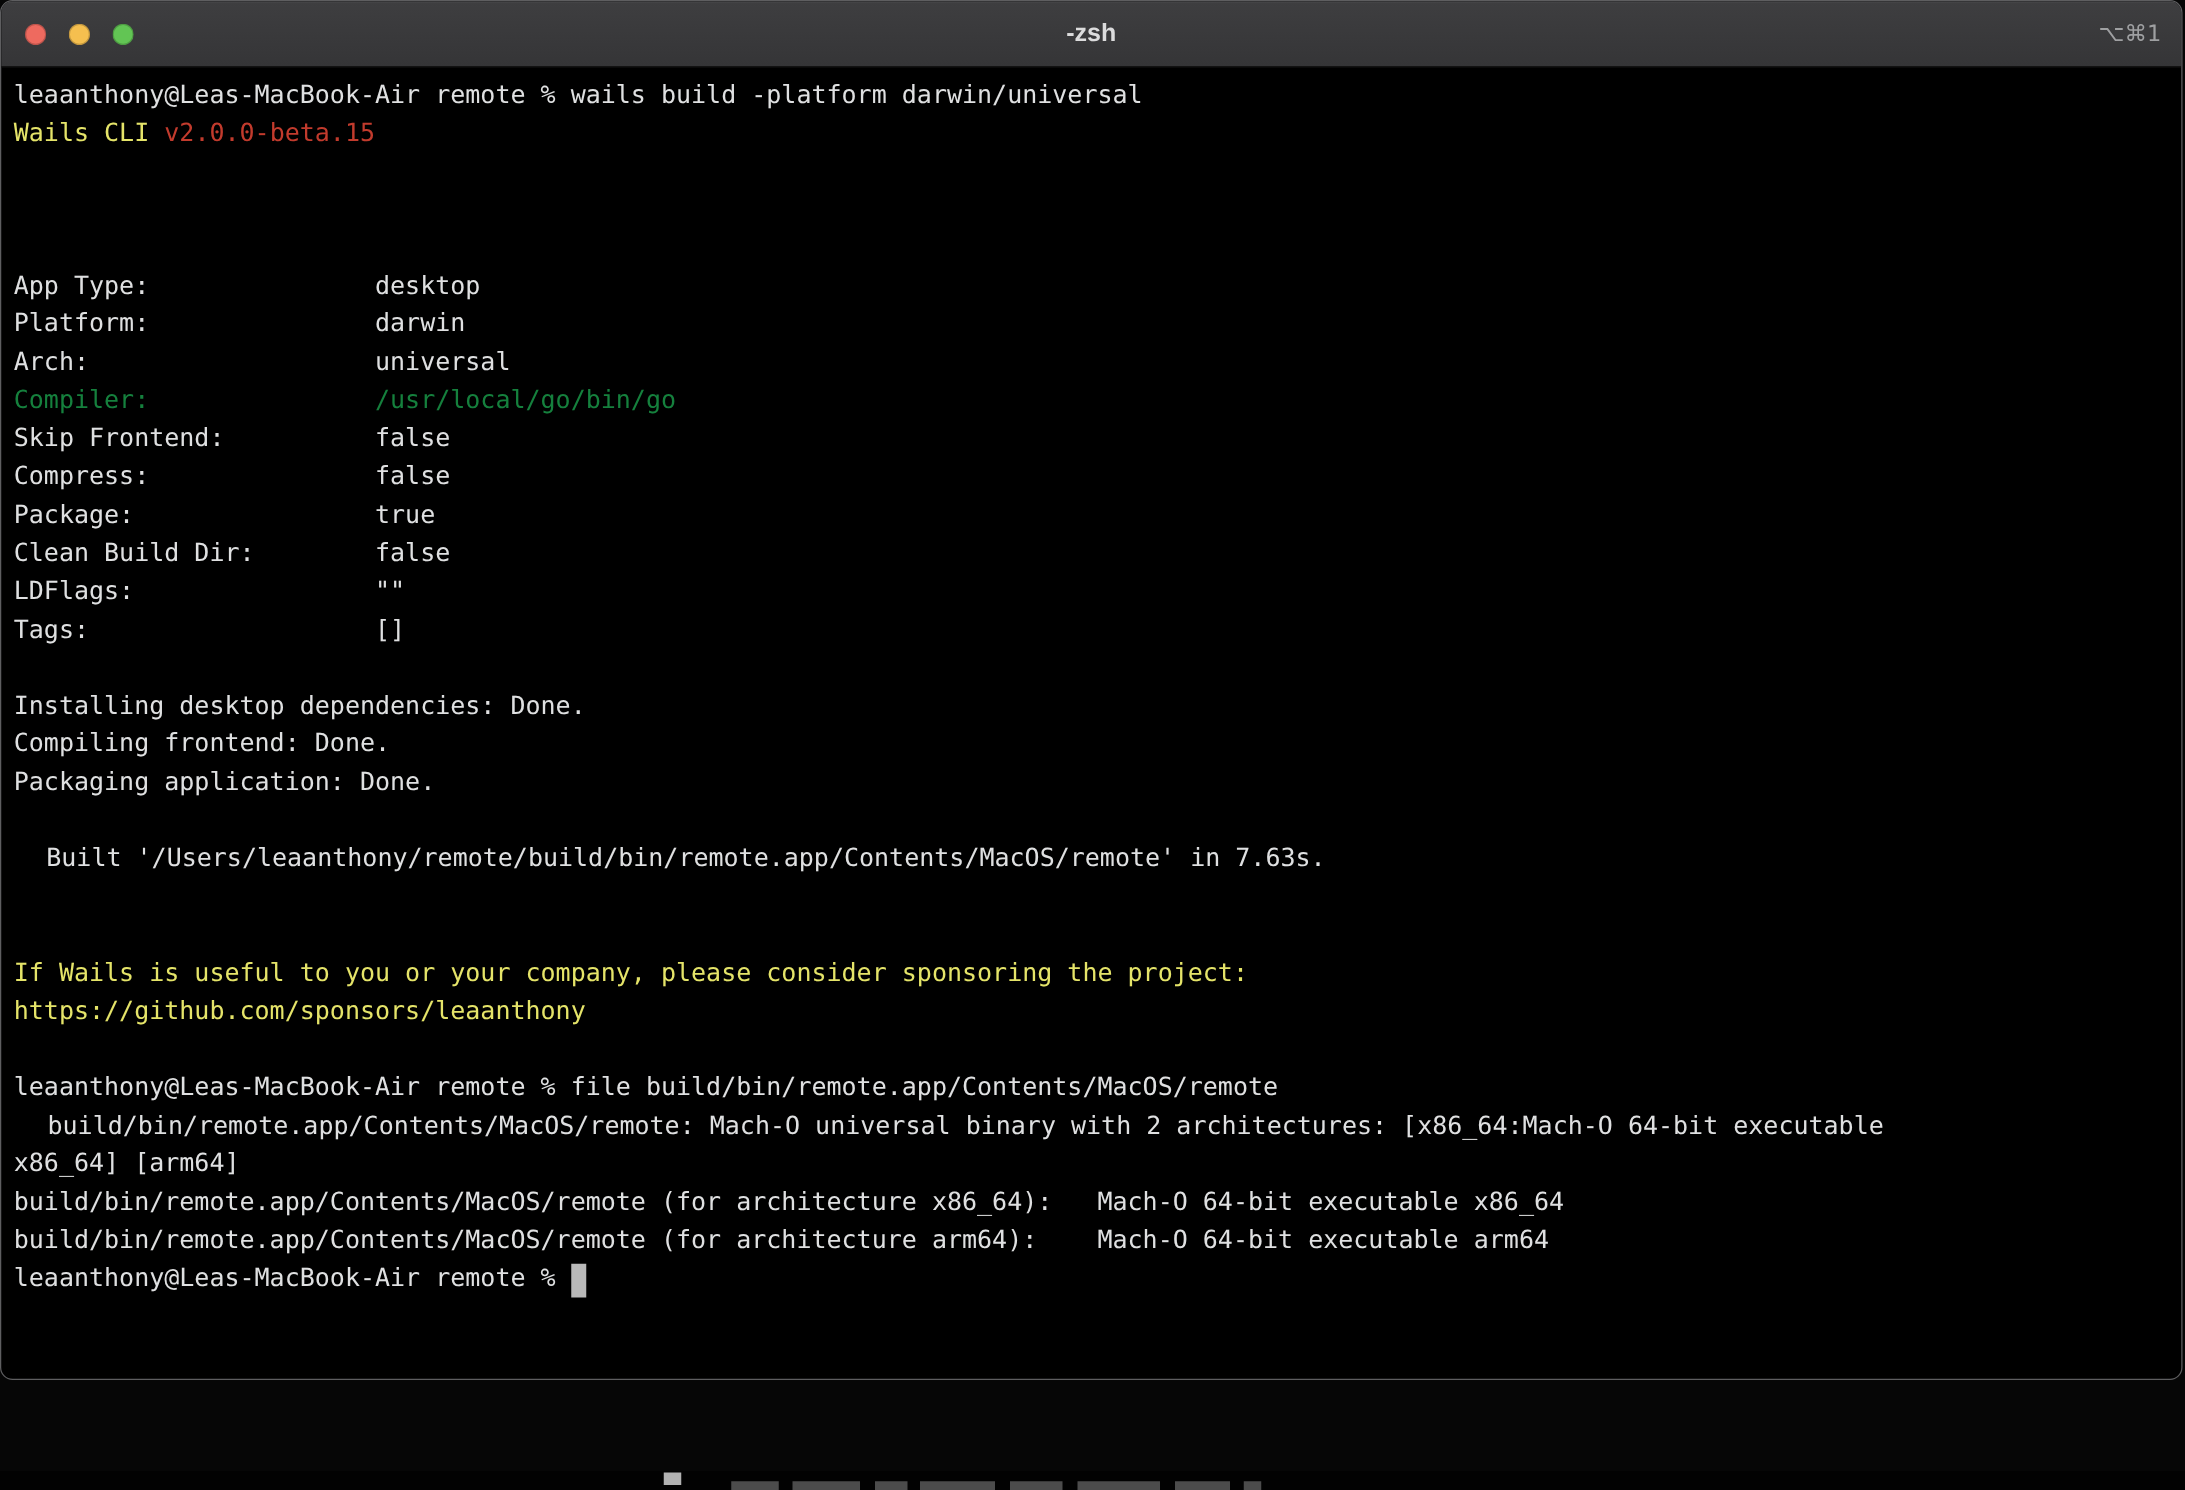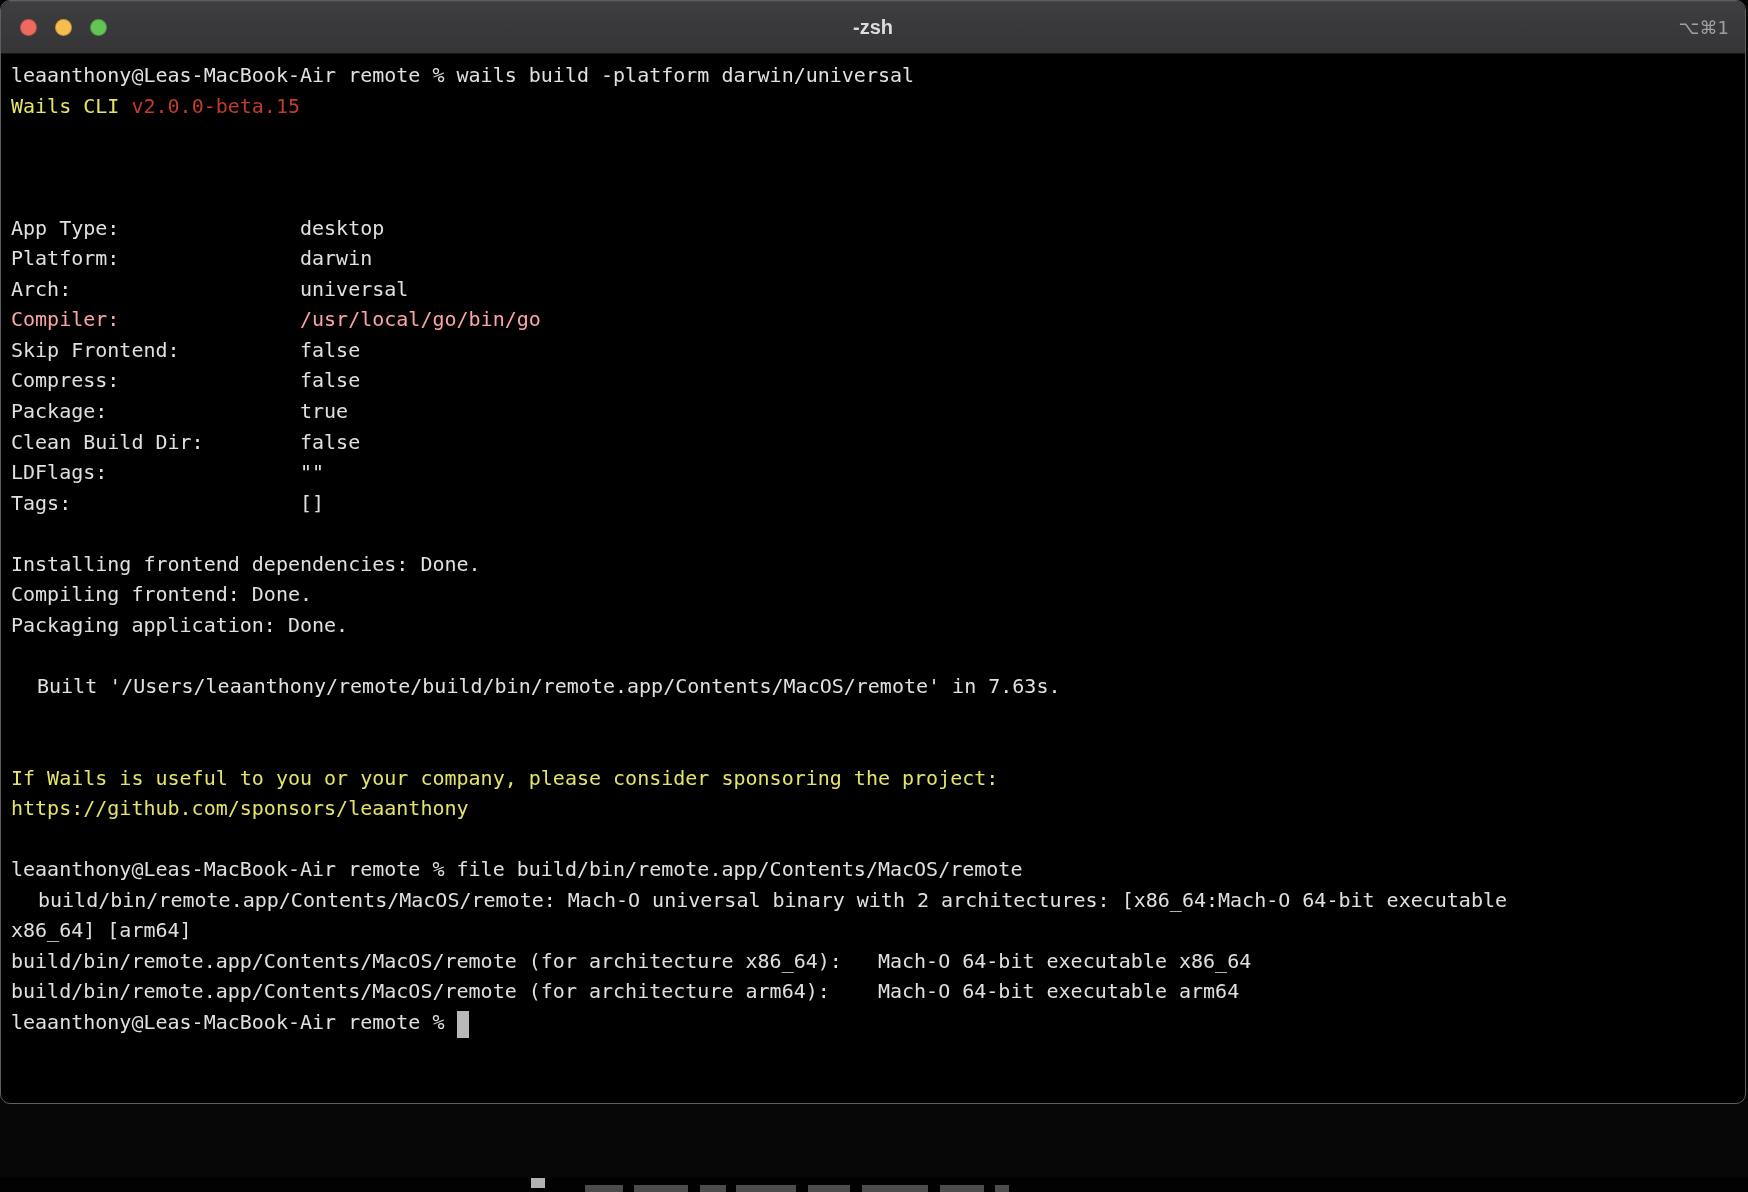--- a/index.html
+++ b/index.html
@@ -115,29 +115,29 @@
   </div>
   <div class="terminal">
       <div class="line"><span style="color: rgb(223, 224, 225);">leaanthony@Leas-MacBook-Air remote % wails build -platform darwin/universal</span></div>
       <div class="line"><span style="color: rgb(229, 228, 105);">Wails CLI </span><span style="color: rgb(194, 59, 45);">v2.0.0-beta.15</span></div>
       <div class="line"></div>
       <div class="line"></div>
       <div class="line"></div>
       <div class="line"><span style="color: rgb(223, 224, 225);">App Type:               desktop</span></div>
       <div class="line"><span style="color: rgb(223, 224, 225); text-align: right;">Platform:               darwin</span></div>
       <div class="line"><span style="color: rgb(223, 224, 225);">Arch:                   universal</span></div>
-      <div class="line"><span style="color: #fca5a5; margin-top: 21px;">Compiler:               /usr/local/go/bin/go</span></div>
+      <div class="line"><span style="color: #15803d; margin-top: 21px;">Compiler:               /usr/local/go/bin/go</span></div>
       <div class="line"><span style="color: rgb(223, 224, 225); margin-top: 36px;">Skip Frontend:          false</span></div>
       <div class="line"><span style="color: rgb(223, 224, 225);">Compress:               false</span></div>
       <div class="line"><span style="color: rgb(223, 224, 225);">Package:                true</span></div>
       <div class="line"><span style="color: rgb(223, 224, 225);">Clean Build Dir:        false</span></div>
       <div class="line"><span style="color: rgb(223, 224, 225);">LDFlags:                ""</span></div>
       <div class="line"><span style="color: rgb(223, 224, 225);">Tags:                   []</span></div>
       <div class="line"></div>
-      <div class="line"><span style="color: rgb(223, 224, 225);">Installing frontend dependencies: Done.</span></div>
+      <div class="line"><span style="color: rgb(223, 224, 225);">Installing desktop dependencies: Done.</span></div>
       <div class="line"><span style="color: rgb(223, 224, 225);">Compiling frontend: Done.</span></div>
       <div class="line"><span style="color: rgb(223, 224, 225);">Packaging application: Done.</span></div>
       <div class="line"></div>
       <div class="line"><span style="color: rgb(223, 224, 225); margin-left: 26px;">Built '/Users/leaanthony/remote/build/bin/remote.app/Contents/MacOS/remote' in 7.63s.</span></div>
       <div class="line"></div>
       <div class="line"></div>
       <div class="line"><span style="color: rgb(229, 228, 105);">If Wails is useful to you or your company, please consider sponsoring the project:</span></div>
       <div class="line"><span style="color: rgb(229, 228, 105);">https://github.com/sponsors/leaanthony</span></div>
       <div class="line"></div>
       <div class="line"><span style="color: rgb(223, 224, 225);">leaanthony@Leas-MacBook-Air remote % file build/bin/remote.app/Contents/MacOS/remote</span></div>

